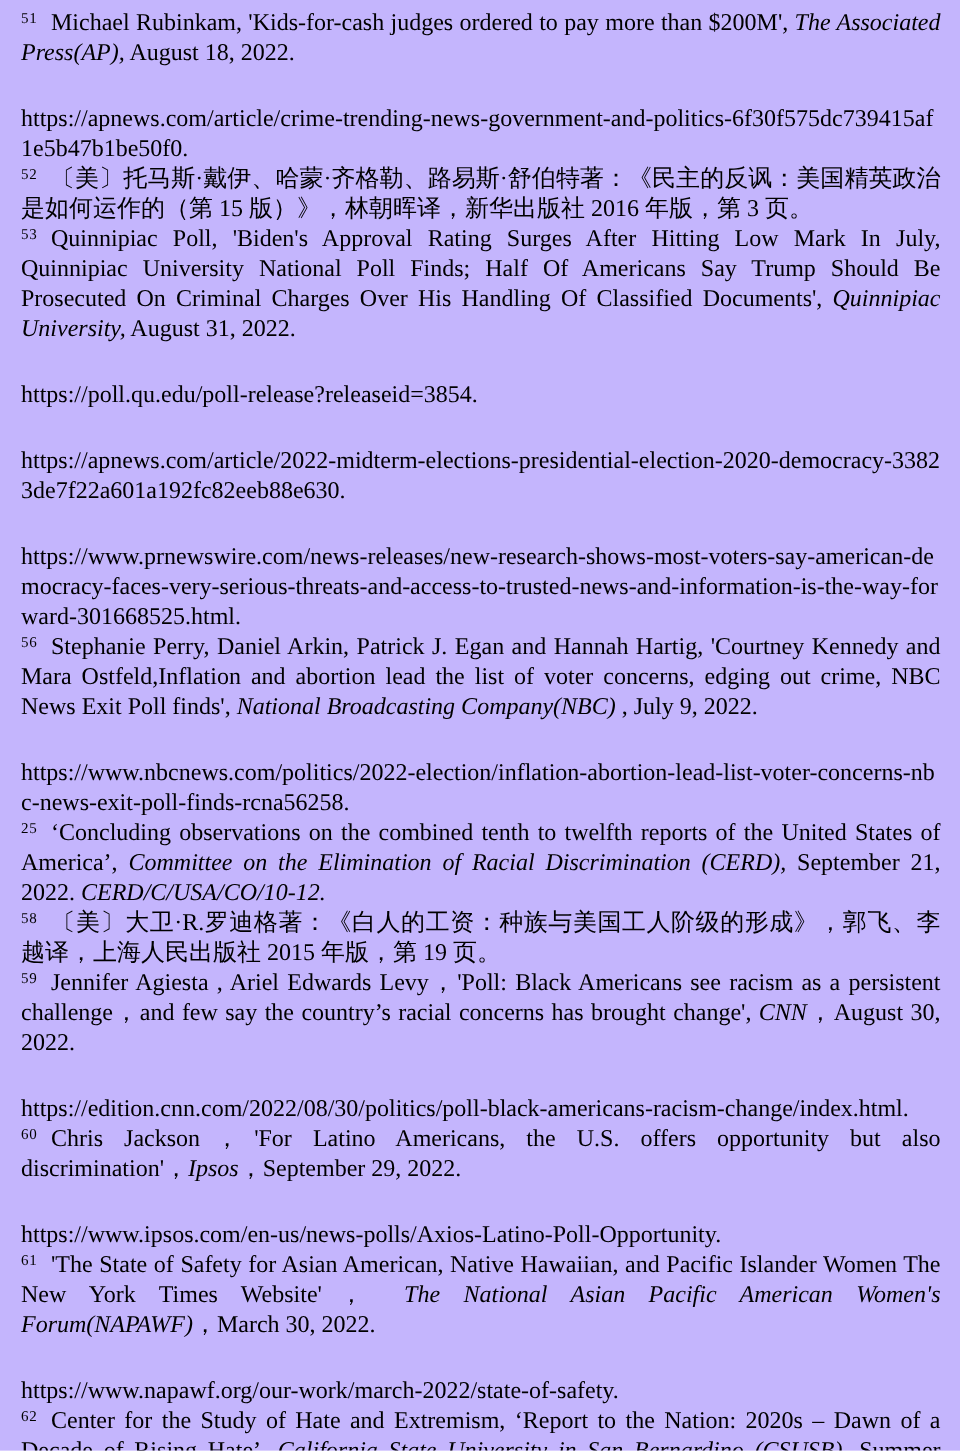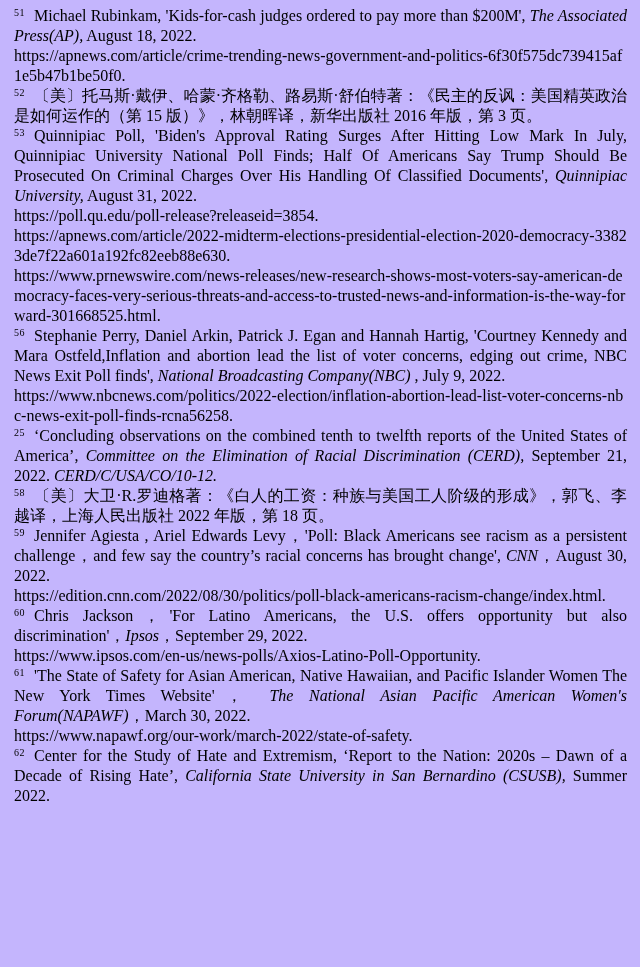--- a/index.html
+++ b/index.html
@@ -26,20 +26,21 @@
   }
   .footnote { margin: 0; padding: 0; }
   .fn-text, .fn-url {
     margin: 0;
     padding: 0;
     text-align: justify;
     text-justify: inter-word;
   }
   .fn-url {
     word-break: break-all;
+    margin-top: 24px;
   }
   sup.fn-num {
     font-size: 10px;
     line-height: 0;
     vertical-align: baseline;
     position: relative;
     top: -5.5px;
     margin-right: 9px;
     letter-spacing: 0.5px;
   }
@@ -68,21 +69,21 @@
         <p class="fn-url"><span>https://www.prnewswire.com/news-releases/new-research-shows-most-voters-say-american-democracy-faces-very-serious-threats-and-access-to-trusted-news-and-information-is-the-way-forward-301668525.html.</span></p>
       </div>
       <div class="footnote">
         <p class="fn-text"><sup class="fn-num">56</sup><span>Stephanie Perry, Daniel Arkin, Patrick J. Egan and Hannah Hartig, 'Courtney Kennedy and Mara Ostfeld,Inflation and abortion lead the list of voter concerns, edging out crime, NBC News Exit Poll finds', </span><i class="src">National Broadcasting Company(NBC)</i><span> , July 9, 2022.</span></p>
         <p class="fn-url"><span>https://www.nbcnews.com/politics/2022-election/inflation-abortion-lead-list-voter-concerns-nbc-news-exit-poll-finds-rcna56258.</span></p>
       </div>
       <div class="footnote">
         <p class="fn-text"><sup class="fn-num">25</sup><span>‘Concluding observations on the combined tenth to twelfth reports of the United States of America’, </span><i class="src">Committee on the Elimination of Racial Discrimination (CERD),</i><span> September 21, 2022. </span><i class="src">CERD/C/USA/CO/10-12.</i></p>
       </div>
       <div class="footnote">
-        <p class="fn-text"><sup class="fn-num">58</sup><span>〔美〕大卫·R.罗迪格著：《白人的工资：种族与美国工人阶级的形成》，郭飞、李越译，上海人民出版社 2022 年版，第 18 页。</span></p>
+        <p class="fn-text"><sup class="fn-num">58</sup><span>〔美〕大卫·R.罗迪格著：《白人的工资：种族与美国工人阶级的形成》，郭飞、李越译，上海人民出版社 2015 年版，第 19 页。</span></p>
       </div>
       <div class="footnote">
         <p class="fn-text"><sup class="fn-num">59</sup><span>Jennifer Agiesta , Ariel Edwards Levy，'Poll: Black Americans see racism as a persistent challenge，and few say the country’s racial concerns has brought change', </span><i class="src">CNN</i><span>，August 30, 2022.</span></p>
         <p class="fn-url"><span>https://edition.cnn.com/2022/08/30/politics/poll-black-americans-racism-change/index.html.</span></p>
       </div>
       <div class="footnote">
         <p class="fn-text"><sup class="fn-num">60</sup><span>Chris Jackson，'For Latino Americans, the U.S. offers opportunity but also discrimination'，</span><i class="src">Ipsos</i><span>，September 29, 2022.</span></p>
         <p class="fn-url"><span>https://www.ipsos.com/en-us/news-polls/Axios-Latino-Poll-Opportunity.</span></p>
       </div>
       <div class="footnote">

